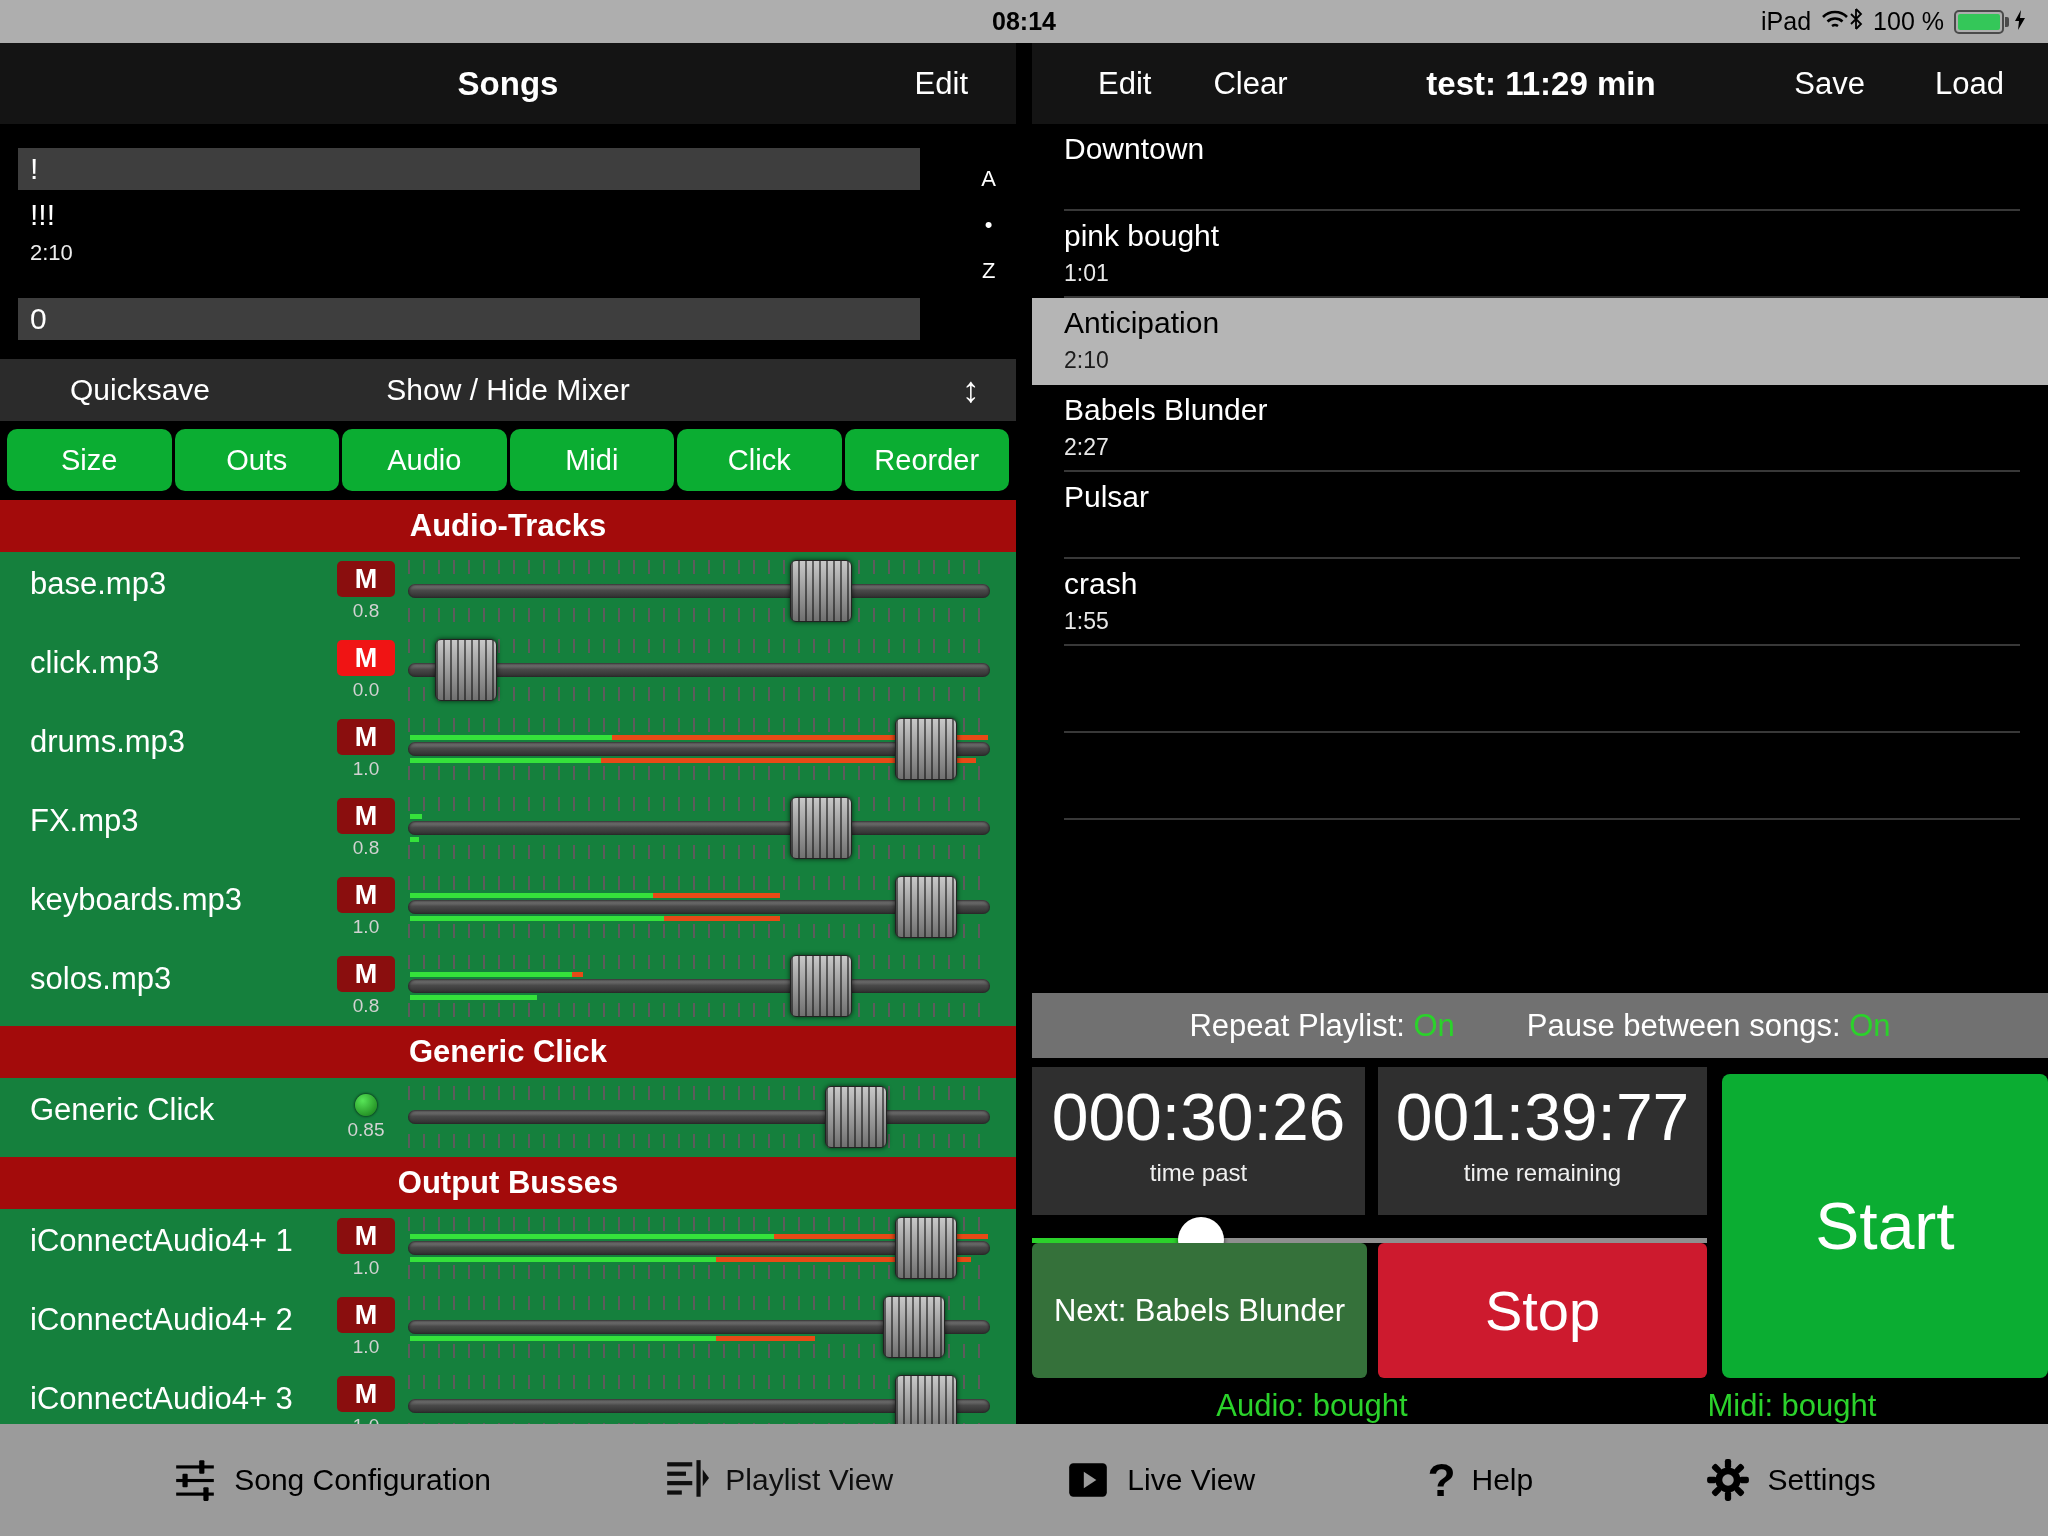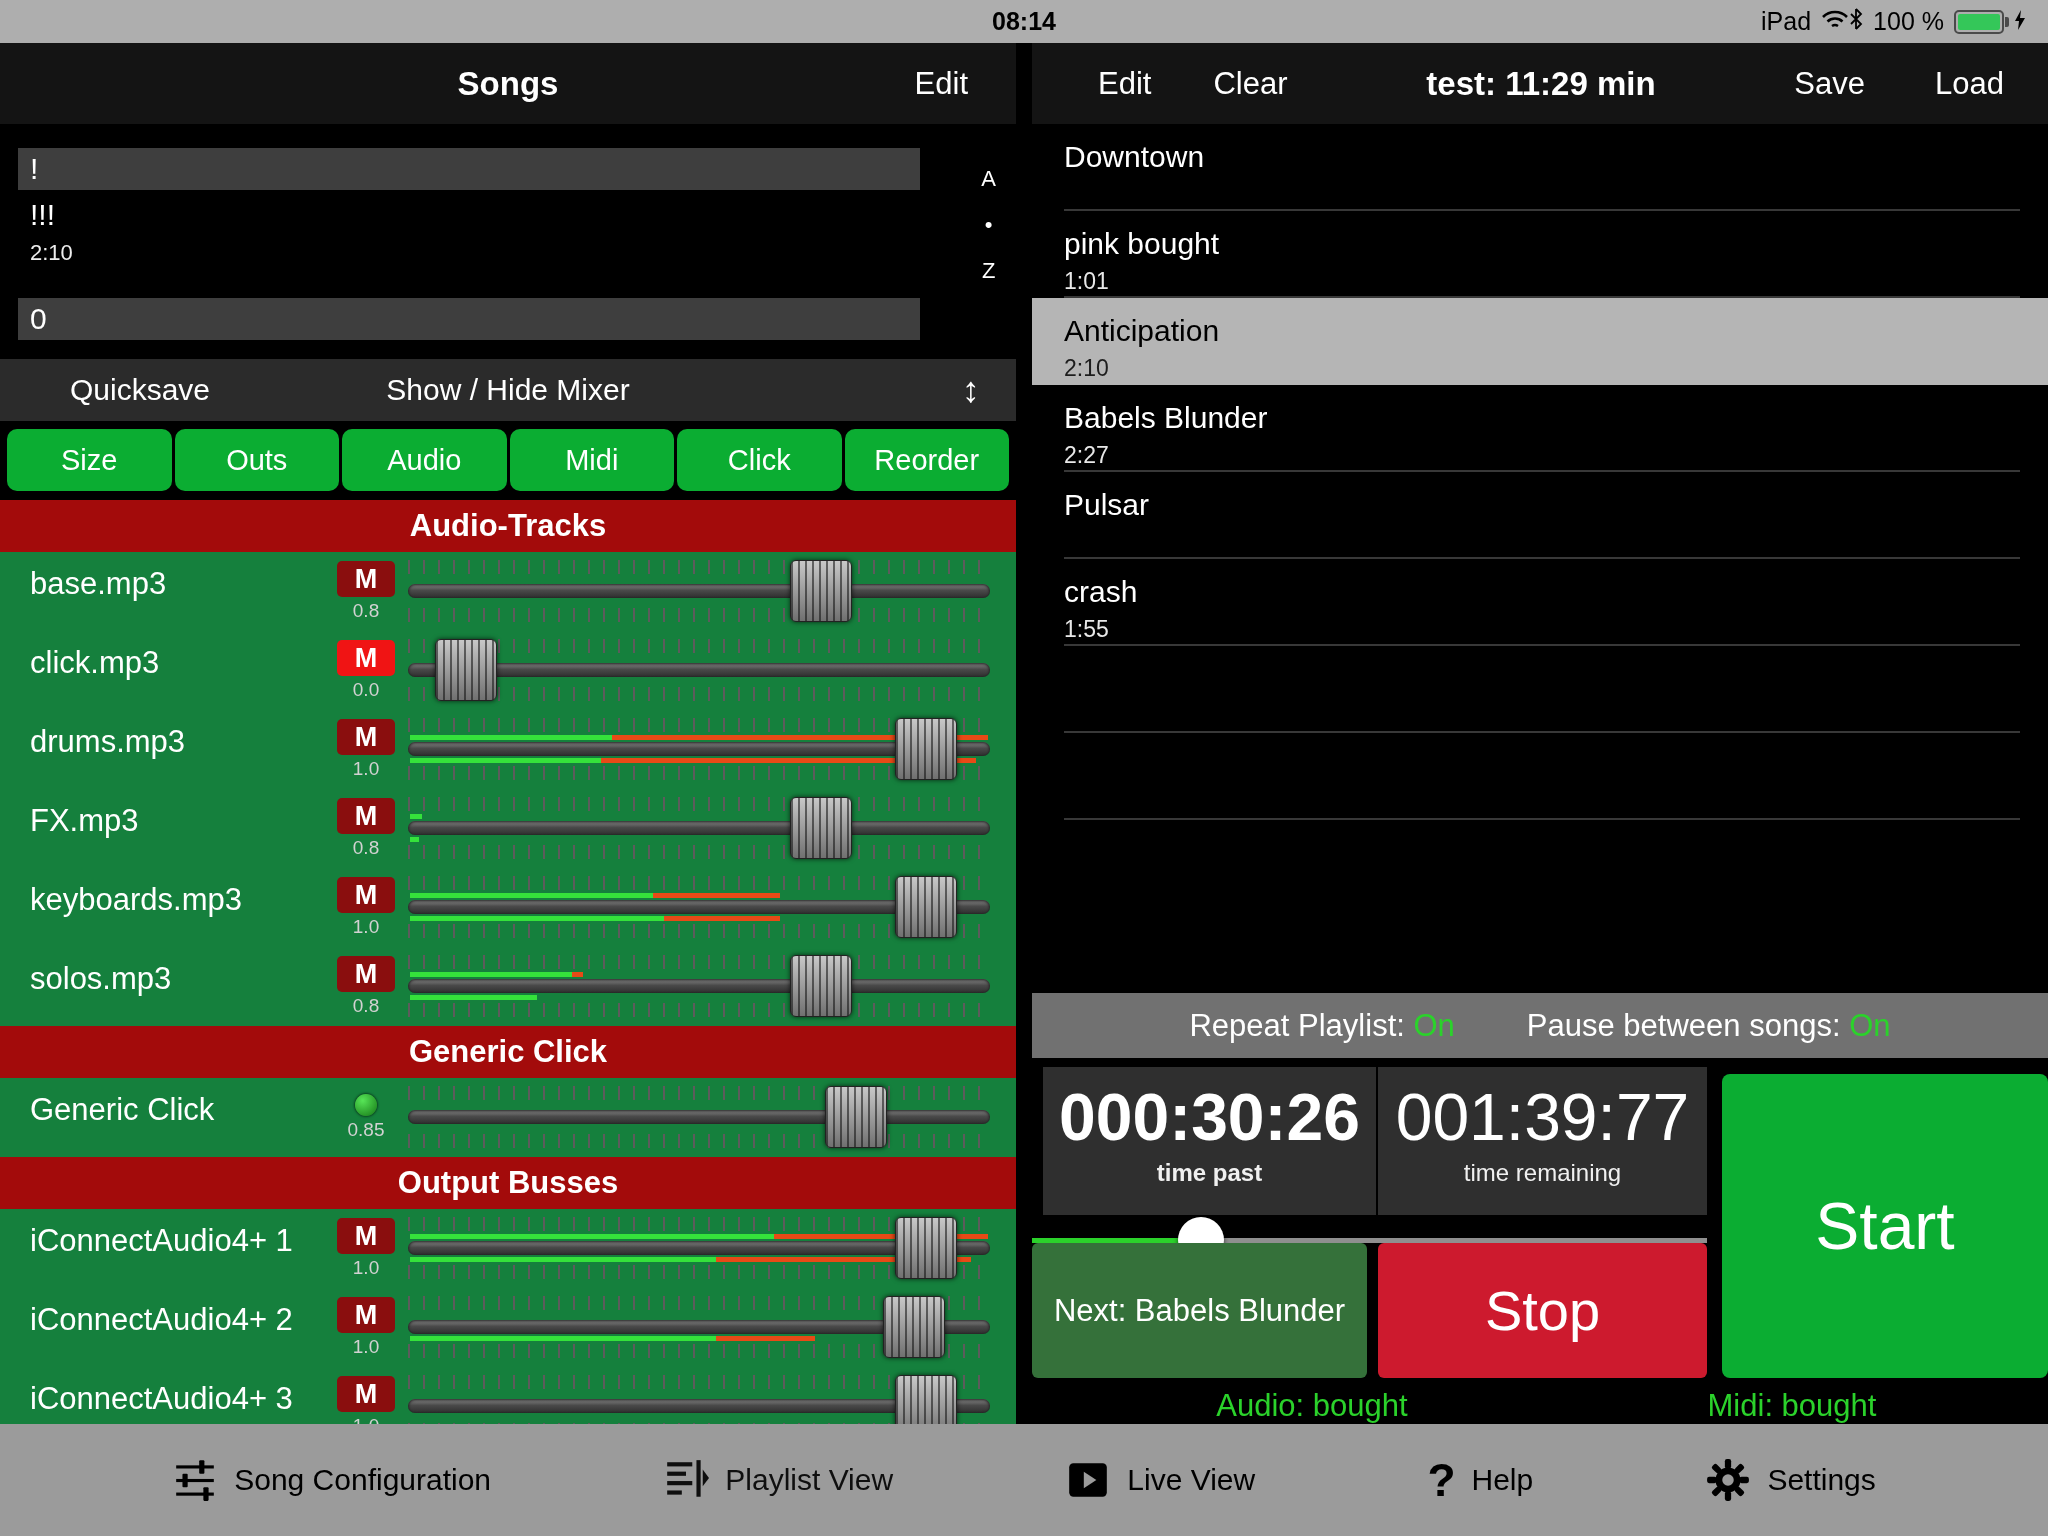--- a/index.html
+++ b/index.html
@@ -74,35 +74,35 @@
   .fader-handle{ position:absolute; top:2px; height:62px; width:62px; left:0; border-radius:6px; border:1px solid #222;
     background:repeating-linear-gradient(90deg, rgba(15,15,15,.55) 0 2px, transparent 2px 7px), linear-gradient(180deg,#C8C8C8,#707070);
     box-shadow:0 0 5px rgba(0,0,0,.7); }
 
   
   .playlist-header{ display:flex; align-items:center; }
   .pl-edit{ margin-left:66px; } .pl-clear{ margin-left:62px; }
   .pl-heading{ flex:1; text-align:center; font-weight:bold; font-size:33px; color:#fff; }
   .pl-save{ margin-right:70px; } .pl-load{ margin-right:44px; }
 
-  .pl-row{ position:relative; height:87px; padding:16px 0 0 32px; color:#fff; }
+  .pl-row{ position:relative; height:87px; padding:8px 0 0 32px; color:#fff; }
   .pl-row::after{ content:""; position:absolute; left:32px; right:28px; bottom:0; border-bottom:2px solid #383838; }
   .pl-title{ font-size:30px; }
   .pl-dur{ font-size:23px; margin-top:7px; color:#E8E8E8; }
   .pl-row.selected{ background:#B5B5B5; }
   .pl-row.selected::after{ display:none; }
   .pl-row.selected .pl-title{ color:#000; }
   .pl-row.selected .pl-dur{ color:#1C1C1C; }
 
   .options-bar{ position:absolute; left:0; right:0; top:950px; height:65px; background:#717171;
     display:flex; align-items:center; justify-content:center; gap:72px; color:#fff; font-size:31px; }
   .opt-on{ color:var(--text-green); }
 
   .time-box{ position:absolute; top:1024px; height:148px; background:#2F2F2F; color:#fff; text-align:center; }
-  .time-box.past{ left:11px; width:333px;font-weight:bold; } .time-box.remaining{ left:346px; width:329px; }
+  .time-box.past{ left:0; width:333px; } .time-box.remaining{ left:346px; width:329px; }
   .time-value{ font-size:66px; margin-top:12px; letter-spacing:0; white-space:nowrap; }
   .time-label{ font-size:24px; margin-top:4px; color:#F0F0F0; }
 
   .start-btn{ position:absolute; left:690px; top:1031px; width:326px; height:304px; background:var(--green);
     border-radius:8px; color:#fff; font-size:66px; }
   .progress{ position:absolute; left:0; top:1174px; width:675px; height:46px; }
   .p-track{ position:absolute; left:0; right:0; top:21px; height:5px; background:#8F8F8F; }
   .p-fill{ position:absolute; left:0; top:21px; height:5px; background:var(--text-green); width:0; }
   .p-handle{ position:absolute; top:0; left:0; width:46px; height:46px; border-radius:50%; background:#fff;
     box-shadow:0 1px 5px rgba(0,0,0,.65); }

